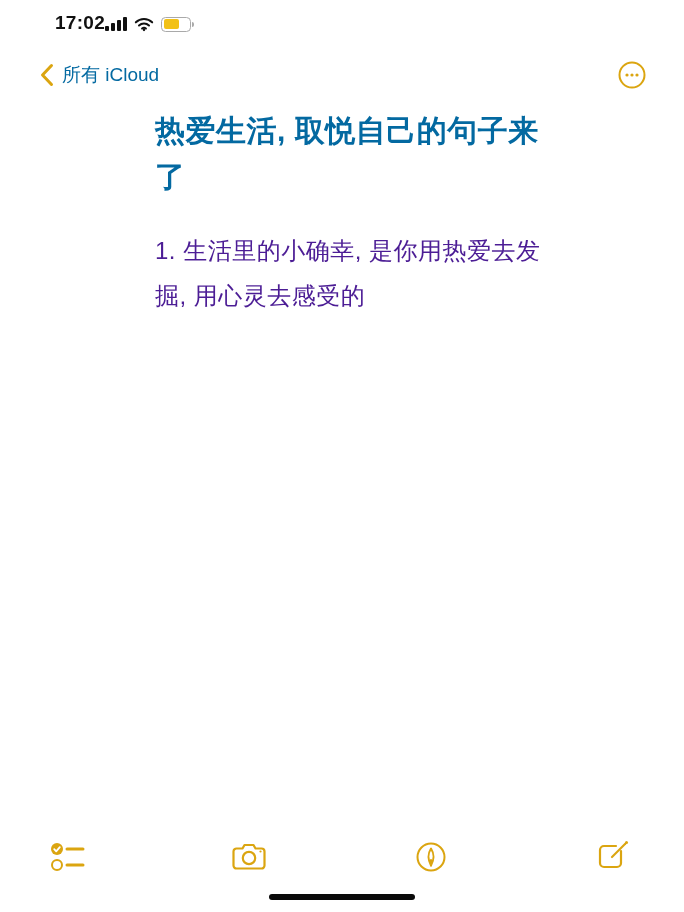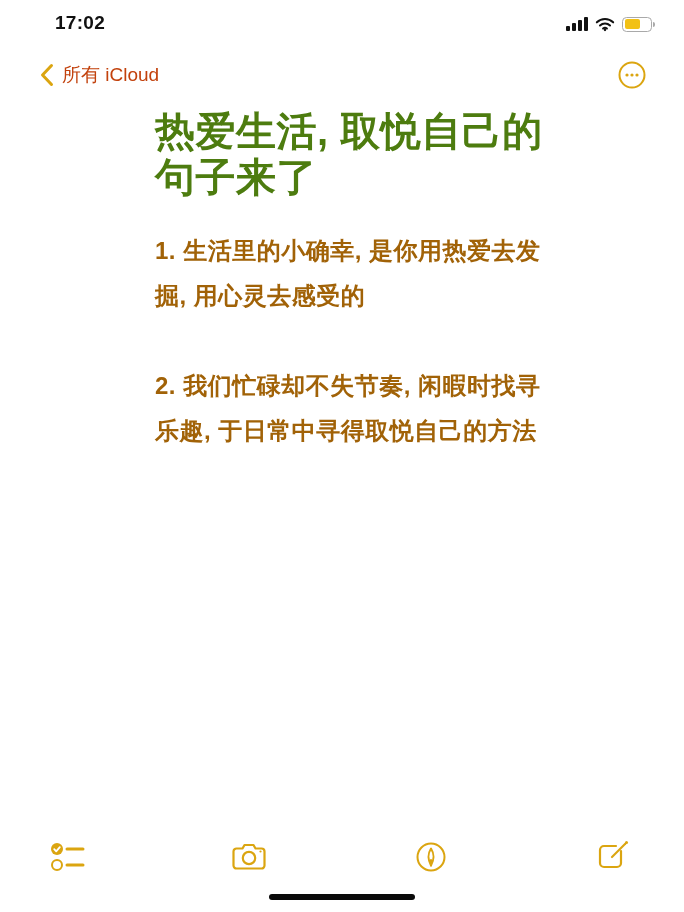--- a/index.html
+++ b/index.html
@@ -9,21 +9,21 @@
     background: #ffffff;
     position: relative;
     overflow: hidden;
     -webkit-font-smoothing: antialiased;
   }
   .screen { position: absolute; inset: 0; background: #fff; }
 
   
   .status-bar {
     position: absolute; top: 0; left: 0; right: 0; height: 44px;
-    display: flex; align-items: center; justify-content: space-between;
+    display: flex; align-items: center; justify-content: flex-start;
     padding: 0 32px 0 55px;
   }
   .status-time {
     font-size: 19px; font-weight: 700; color: #111;
     letter-spacing: 0.3px; margin-top: 2px;
   }
   .status-right { display: flex; align-items: center; gap: 7px; margin-top: 4px; }
   .signal-bars { display: flex; align-items: flex-end; gap: 2px; height: 14px; }
   .signal-bars i { display: block; width: 4px; background: #111; border-radius: 1px; }
   .signal-bars i:nth-child(1){ height: 5px; }
@@ -48,26 +48,26 @@
   .back-label { font-size: 19px; }
   .more-button { width: 28px; height: 28px; border-radius: 50%;
     display: flex; align-items: center; justify-content: center; cursor: pointer; }
   .more-button svg { display: block; }
 
   
   .note-editor {
     position: absolute; top: 108px; left: 155px; width: 394px;
   }
   .note-title {
-    font-size: 40px; line-height: 46px; font-weight: 700;
-    color: #4d7c0f; letter-spacing: 0.5px; margin-bottom: 28px;
+    font-size: 30px; line-height: 46px; font-weight: 700;
+    color: #0369a1; letter-spacing: 0.5px; margin-bottom: 28px;
   }
   .note-paragraph {
-    font-size: 24px; line-height: 45px; font-weight: 700;
-    color: #a16207; letter-spacing: 0.5px; margin-bottom: 45px;
+    font-size: 24px; line-height: 45px; font-weight: 400;
+    color: #4c1d95; letter-spacing: 0.5px; margin-bottom: 45px;
   }
   .note-paragraph:last-child { margin-bottom: 0; }
 
   
   .toolbar {
     position: absolute; left: 0; right: 0; bottom: 27px; height: 56px;
     display: flex; align-items: center; justify-content: space-between;
     padding: 0 52px 0 48px; background: #fff;
   }
   .toolbar-button { width: 40px; height: 40px; display: flex;
@@ -102,42 +102,41 @@
         </svg>
       </div>
       <div class="battery">
         <div class="battery-fill" style="background:#F2C116"></div>
         <div class="battery-tip"></div>
       </div>
     </div>
   </div>
 
   <div class="nav-bar">
-    <div class="back-button" style="color:#c2410c">
+    <div class="back-button" style="color:#0369a1">
       <span class="back-chevron">
         <svg width="14" height="24" viewBox="0 0 14 24" fill="none" stroke="#DBA510" stroke-width="3" stroke-linecap="round" stroke-linejoin="round">
           <polyline points="11.5,2.5 2.5,12 11.5,21.5"></polyline>
         </svg>
       </span>
       <span class="back-label">所有 iCloud</span>
     </div>
     <div class="more-button">
       <svg width="28" height="28" viewBox="0 0 28 28" fill="none">
         <circle cx="14" cy="14" r="12.5" stroke="#DBA510" stroke-width="2"></circle>
         <circle cx="9" cy="14" r="1.6" fill="#DBA510"></circle>
         <circle cx="14" cy="14" r="1.6" fill="#DBA510"></circle>
         <circle cx="19" cy="14" r="1.6" fill="#DBA510"></circle>
       </svg>
     </div>
   </div>
 
   <div class="note-editor">
     <div class="note-title">热爱生活, 取悦自己的句子来了</div>
     <p class="note-paragraph">1. 生活里的小确幸, 是你用热爱去发掘, 用心灵去感受的</p>
-    <p class="note-paragraph">2. 我们忙碌却不失节奏, 闲暇时找寻乐趣, 于日常中寻得取悦自己的方法</p>
   </div>
 
   <div class="toolbar">
 
     <div class="toolbar-button">
       <svg width="36" height="32" viewBox="0 0 36 32">
         <circle cx="7" cy="8" r="6" fill="#DBA510"></circle>
         <path d="M4.2 8.2 l2 2.1 3.6-4.2" stroke="#fff" stroke-width="1.8" fill="none" stroke-linecap="round" stroke-linejoin="round"></path>
         <line x1="17" y1="8" x2="33" y2="8" stroke="#DBA510" stroke-width="3" stroke-linecap="round"></line>
         <circle cx="7" cy="24" r="5" fill="none" stroke="#DBA510" stroke-width="2"></circle>

